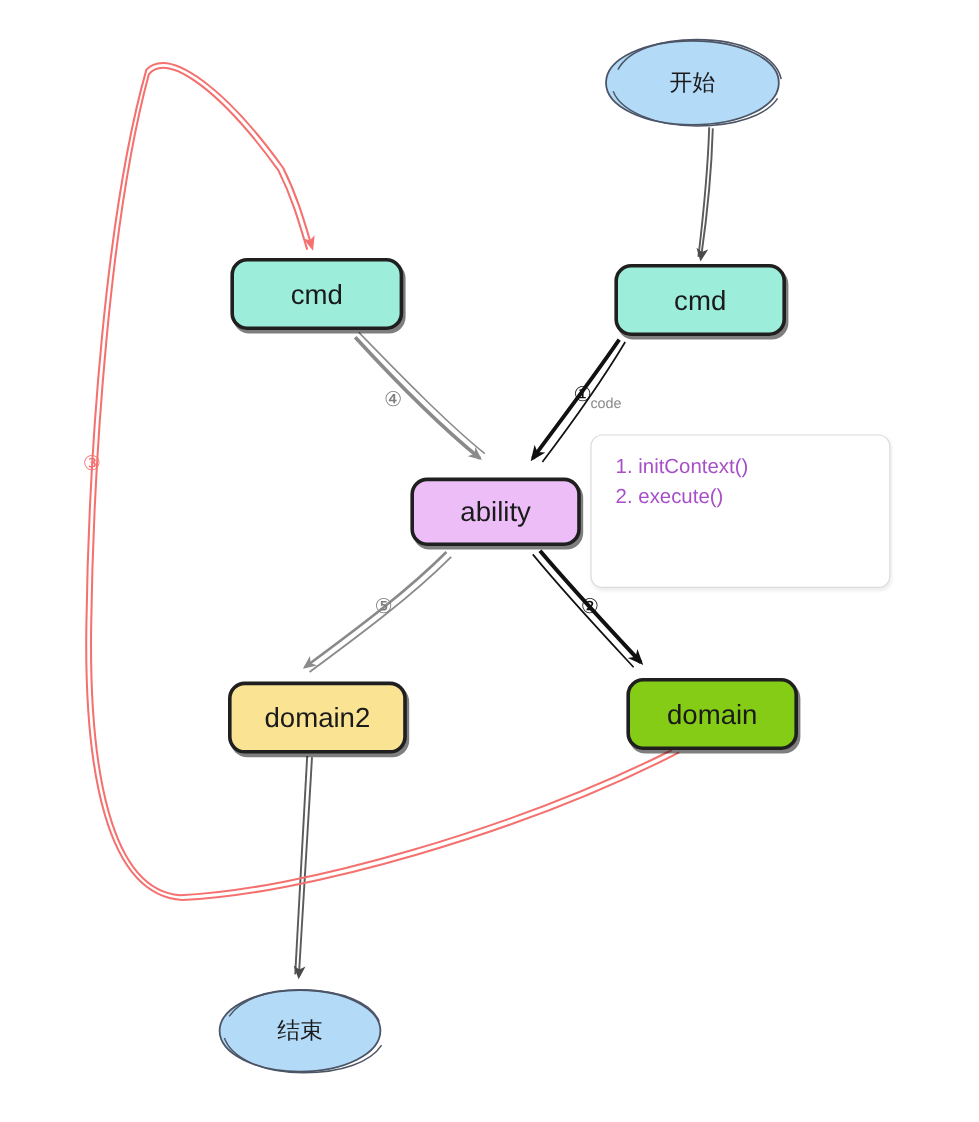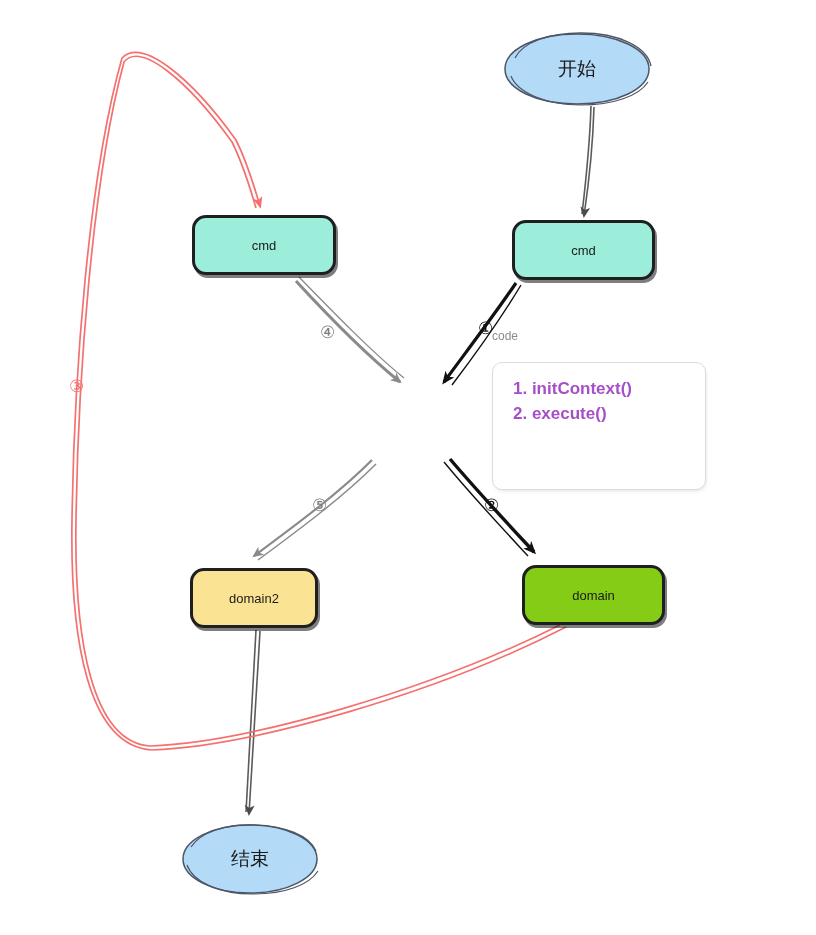--- a/index.html
+++ b/index.html
@@ -1,20 +1,20 @@
 <!DOCTYPE html>
 <html><head>
 <meta charset="utf-8">
 <style>
   html,body{margin:0;padding:0;background:#ffffff;}
   body{width:816px;height:935px;overflow:hidden;font-family:"Liberation Sans",sans-serif;}
   #canvas{position:relative;width:816px;height:935px;background:#fff;}
   svg.layer{position:absolute;left:0;top:0;width:816px;height:935px;}
   .node{position:absolute;display:flex;align-items:center;justify-content:center;box-sizing:border-box;}
-  .boxnode{border:3px solid #1f1f1f;border-radius:14px;font-size:13px;color:#1a1a1a;
+  .boxnode{border:3px solid #1f1f1f;border-radius:14px;font-size:23px;color:#1a1a1a;
            box-shadow:2px 3px 0px rgba(20,20,20,0.55);}
   .ellnode{font-size:19px;color:#1a1a1a;}
   .edgelabel{position:absolute;font-size:17px;line-height:1;}
   .sublabel{position:absolute;font-size:12px;color:#8a8a8a;}
   .legendbox{position:absolute;border:1.5px solid #dcdcdc;border-radius:10px;background:#fff;
              box-shadow:1px 2px 3px rgba(0,0,0,0.07);padding:14px 16px 14px 20px;box-sizing:border-box;}
   .legendline{font-size:17px;line-height:1.45;white-space:nowrap;}
 </style>
 </head>
 <body>
@@ -86,22 +86,25 @@
   </div>
 
   <div class="node boxnode" style="left:512px;top:220px;width:143px;height:60px;background:#9ceedb;">
     <span>cmd</span>
   </div>
 
   <div class="node boxnode" style="left:192px;top:215px;width:144px;height:60px;background:#9ceedb;">
     <span>cmd</span>
   </div>
 
+  <div class="node boxnode" style="left:342px;top:398px;width:142px;height:57px;background:#edbdf7;">
+    <span>ability</span>
+  </div>
 
-  <div class="node boxnode" style="left:190px;top:568px;width:128px;height:60px;background:#fae392;">
+  <div class="node boxnode" style="left:190px;top:568px;width:149px;height:60px;background:#fae392;">
     <span>domain2</span>
   </div>
 
   <div class="node boxnode" style="left:522px;top:565px;width:143px;height:60px;background:#84cc16;">
     <span>domain</span>
   </div>
 
   <div class="node ellnode" style="left:179px;top:821px;width:142px;height:76px;">
     <svg width="142" height="76" style="position:absolute;left:0;top:0;">
       <ellipse cx="71" cy="38" rx="67" ry="34" fill="#b3daf7" stroke="none"></ellipse>
@@ -116,18 +119,18 @@
   <div class="sublabel" style="left:492px;top:329px;">code</div>
 
   <div class="edgelabel" style="left:484px;top:497px;color:#111111;">②</div>
 
   <div class="edgelabel" style="left:69px;top:378px;color:#f4716f;">③</div>
 
   <div class="edgelabel" style="left:320px;top:324px;color:#7d7d7d;">④</div>
 
   <div class="edgelabel" style="left:312px;top:497px;color:#7d7d7d;">⑤</div>
 
-  <div class="legendbox" style="left:492px;top:362px;width:214px;height:128px;font-weight:bold;">
+  <div class="legendbox" style="left:492px;top:362px;width:250px;height:128px;">
     <div class="legendline" style="color:#a74fc8;">1. initContext()</div>
     <div class="legendline" style="color:#a74fc8;">2. execute()</div>
   </div>
 
 </div>
 
 </body></html>

